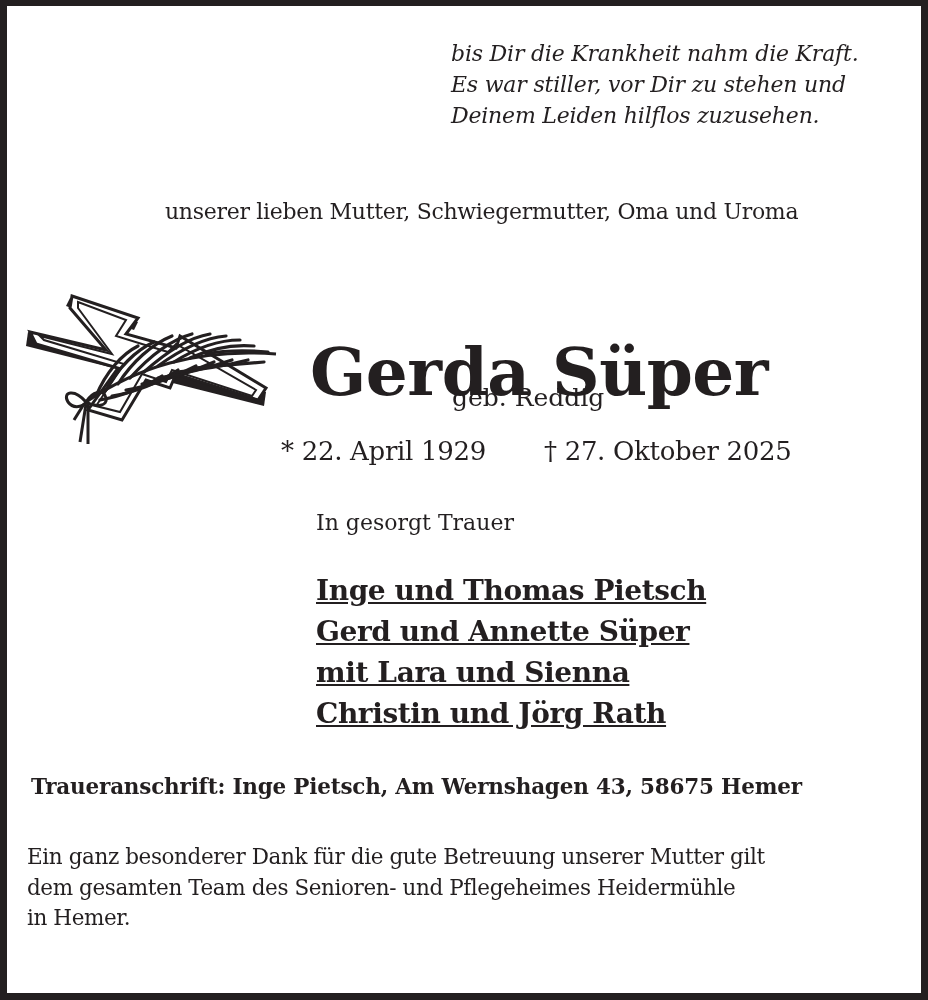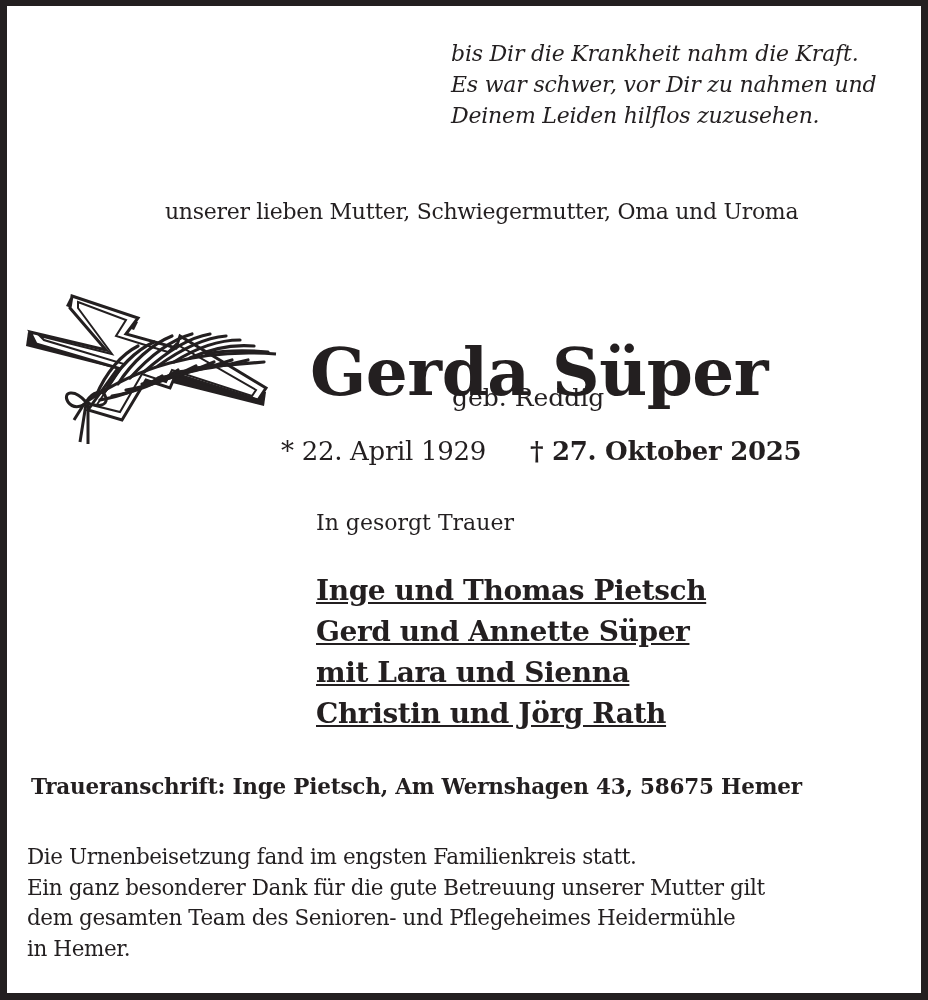--- a/index.html
+++ b/index.html
@@ -8,37 +8,37 @@
   .frame { position:absolute; left:0; top:0; width:928px; height:1000px; box-sizing:border-box;
            border-top:6px solid #231f20; border-left:7px solid #231f20;
            border-right:7px solid #231f20; border-bottom:7px solid #231f20; background:#fff; }
   .abs { position:absolute; white-space:nowrap; }
   .poem { left:451px; top:38px; font-style:italic; font-size:22px; line-height:31px; letter-spacing:-0.2px; }
   .poem div { height:31px; }
   .intro { left:165px; top:196px; font-size:22px; line-height:31px; letter-spacing:-0.3px; }
   .name { left:310px; top:286px; font-size:66px; font-weight:bold; line-height:86px; letter-spacing:-0.5px;margin-top:43px; }
   .born-name { left:452px; top:381px; font-size:25px; line-height:34px; }
   .dates { left:281px; top:433px; font-size:26px; line-height:36px; letter-spacing:-0.3px; }
-  .dates .death { margin-left:36px;font-weight:bold; }
+  .dates .death { margin-left:50px; }
   .mourning { left:316px; top:508px; font-size:22px; line-height:30px; }
   .family { left:316px; top:570px; font-size:28px; font-weight:bold; line-height:41px; letter-spacing:-0.4px;text-decoration:underline; }
   .family div { height:41px; }
   .address { left:31px; top:772px; font-size:21.5px; line-height:30px; letter-spacing:-0.2px;font-weight:bold; }
   .closing { left:27px; top:842px; font-size:21.5px; line-height:30.5px; letter-spacing:-0.4px; }
   .closing div { height:30.5px; }
   .emblem { left:26px; top:292px; width:252px; height:156px; }
 </style>
 </head>
 <body>
 
 <div class="frame"></div>
 
 <div class="abs poem">
   <div>bis Dir die Krankheit nahm die Kraft.</div>
-  <div>Es war schwer, vor Dir zu nahmen und</div>
+  <div>Es war stiller, vor Dir zu stehen und</div>
   <div>Deinem Leiden hilflos zuzusehen.</div>
 </div>
 
 <div class="abs intro">
   <div>unserer lieben Mutter, Schwiegermutter, Oma und Uroma</div>
 </div>
 
 <div class="abs emblem">
   <svg width="252" height="156" viewBox="0 0 252 156">
 
@@ -97,17 +97,16 @@
 <div class="abs family">
   <div>Inge und Thomas Pietsch</div>
   <div>Gerd und Annette Süper</div>
   <div>mit Lara und Sienna</div>
   <div>Christin und Jörg Rath</div>
 </div>
 
 <div class="abs address">Traueranschrift: Inge Pietsch, Am Wernshagen 43, 58675 Hemer</div>
 
 <div class="abs closing">
-  <div>Die Urnenbeisetzung fand im engsten Familienkreis statt.</div>
   <div>Ein ganz besonderer Dank für die gute Betreuung unserer Mutter gilt</div>
   <div>dem gesamten Team des Senioren- und Pflegeheimes Heidermühle</div>
   <div>in Hemer.</div>
 </div>
 
 </body></html>

